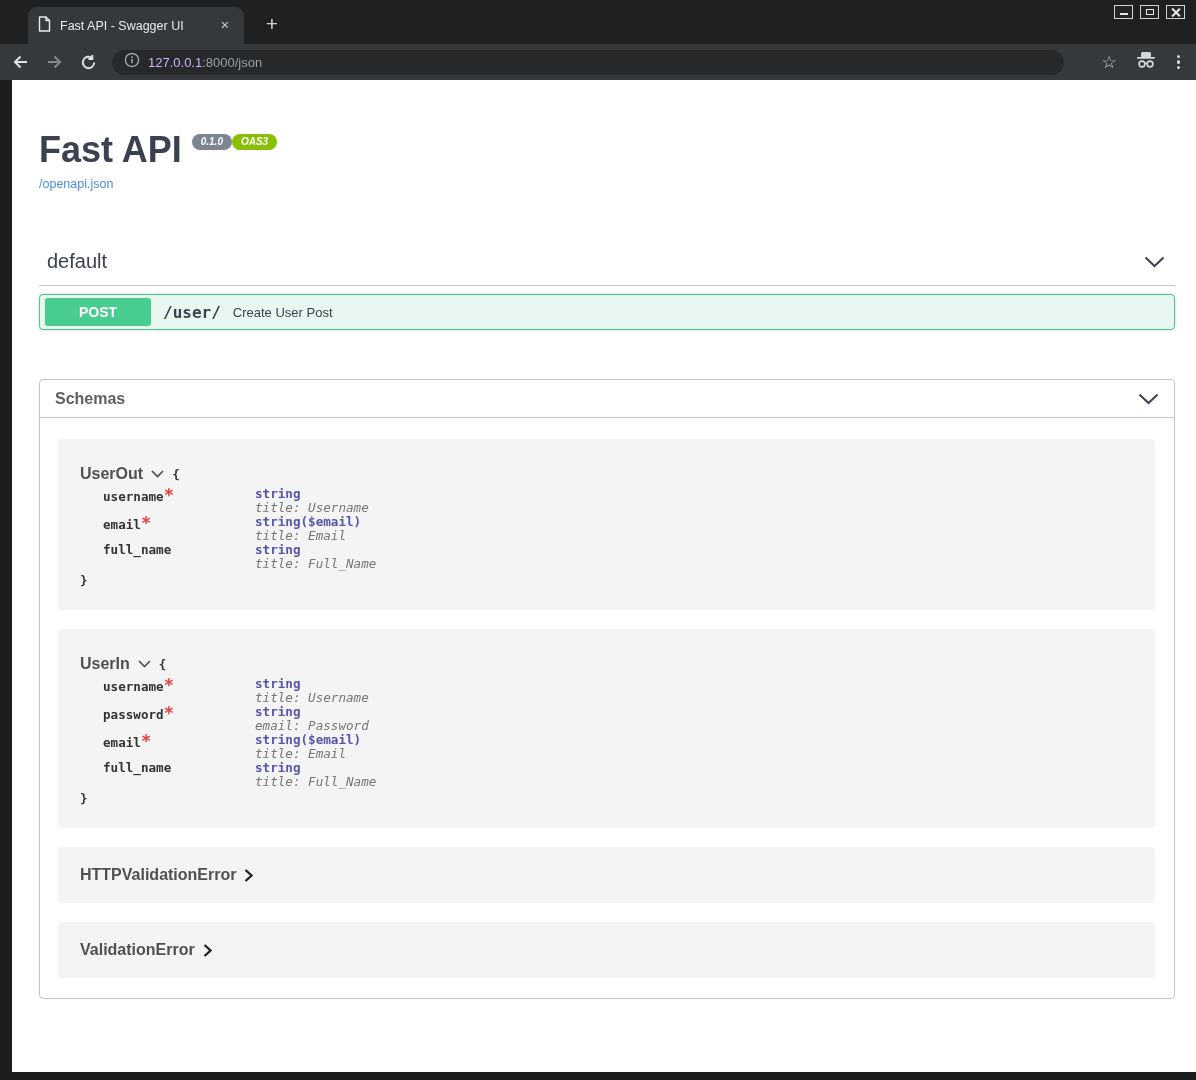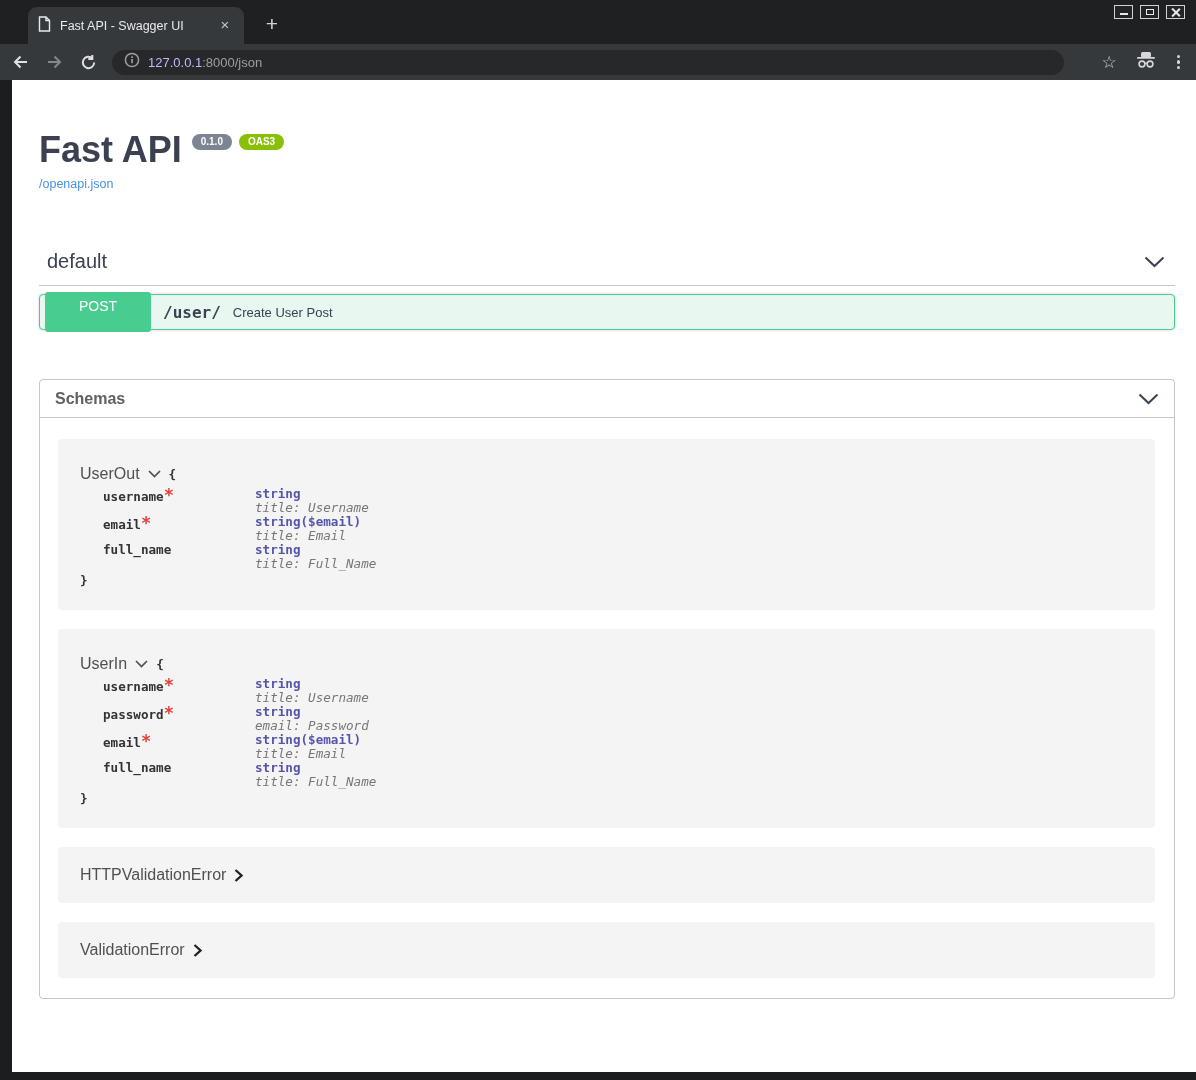--- a/index.html
+++ b/index.html
@@ -37,48 +37,48 @@
   .menu-dots { display:flex; flex-direction:column; gap:2.5px; padding:2px; }
   .menu-dots i { width:3.2px; height:3.2px; background:#d5d7da; border-radius:50%; }
 
   
   .page { position:absolute; top:80px; left:12px; width:1188px; height:992px; background:#ffffff;
           overflow:hidden; color:#3b4151; }
   .content { width:1136px; margin:0 0 0 27px; }
 
   .info { padding-top:50px; }
   .api-title { font-size:36px; font-weight:700; color:#3b4151; line-height:40px; display:flex; align-items:flex-start; }
-  .badges { display:flex; gap:7px; margin:4px 0 0 10px; }
+  .badges { display:flex; margin:4px 0 0 10px;font-style:italic; }
   .badge { font-size:10px; font-weight:700; color:#fff; border-radius:57px; padding:3px 9px; line-height:10px; }
   .badge.ver { background:#7d8492; }
   .badge.oas { background:#89bf04; }
   .spec-link { display:inline-block; margin-top:7px; font-size:12.5px; color:#4990e2; text-decoration:none; }
 
   .tag-section { margin-top:50px; }
   .tag-row { display:flex; align-items:center; padding:8px 10px 8px 8px; cursor:pointer; }
   .tag-name { font-size:20px; font-weight:400; color:#3b4151; flex:1; }
   .tag-divider { height:1px; background:rgba(59,65,81,.3); margin-top:4px; }
 
   .opblock { margin-top:8px; background:#e8f7f0; border:1px solid #49cc90; border-radius:4px;
              box-shadow:0 0 3px rgba(0,0,0,.19); height:36px; display:flex; align-items:center; cursor:pointer; }
-  .method-btn { background:#49cc90; color:#fff; font-weight:400; font-size:14px; border:none; border-radius:3px;
-                width:106px; height:40px; margin-left:5px; text-align:center; line-height:28px; }
+  .method-btn { background:#49cc90; color:#fff; font-weight:700; font-size:14px; border:none; border-radius:3px;
+                width:106px; height:28px; margin-left:5px; text-align:center; line-height:28px; }
   .op-path { font-family:"DejaVu Sans Mono", monospace; font-weight:600; font-size:16px; color:#3b4151; margin-left:12px; }
   .op-summary { font-size:13px; color:#3b4151; margin-left:12px; }
 
   .models { margin-top:49px; border:1px solid rgba(59,65,81,.3); border-radius:4px; margin-bottom:40px; }
   .models-header { display:flex; align-items:center; height:38px; padding:0 15px;
                    border-bottom:1px solid rgba(59,65,81,.3); cursor:pointer; }
   .models-header h4 { font-size:16px; font-weight:700; color:#606060; flex:1; }
   .models-body { padding:21px 19px 20px 18px; }
 
   .model-box { background:#f4f4f5; border-radius:4px; padding:26px 22px 22px 22px; margin-bottom:19px; }
   .model-box:last-child { margin-bottom:0; }
   .model-title-row { display:flex; align-items:center; gap:8px; cursor:pointer; }
-  .model-title { font-size:16px; font-weight:400; color:#505050; }
+  .model-title { font-size:16px; font-weight:700; color:#505050; }
   .brace { font-family:"DejaVu Sans Mono", monospace; font-size:12.6px; font-weight:700; color:#333; }
   .model-rows { margin:4px 0 2px 23px; }
   .prop-row { display:flex; }
   .prop-name { width:152px; font-family:"DejaVu Sans Mono", monospace; font-size:12.6px; font-weight:700;
                color:#333; line-height:14px; padding-top:0; }
   .prop-name .star { color:#e4423c; }
   .prop-def { font-family:"DejaVu Sans Mono", monospace; font-size:12.6px; line-height:14px; }
   .prop-type { color:#5555aa; font-weight:700; }
   .prop-title { color:#767676; font-style:italic; }
   .close-brace { display:block; margin-top:2px; }

